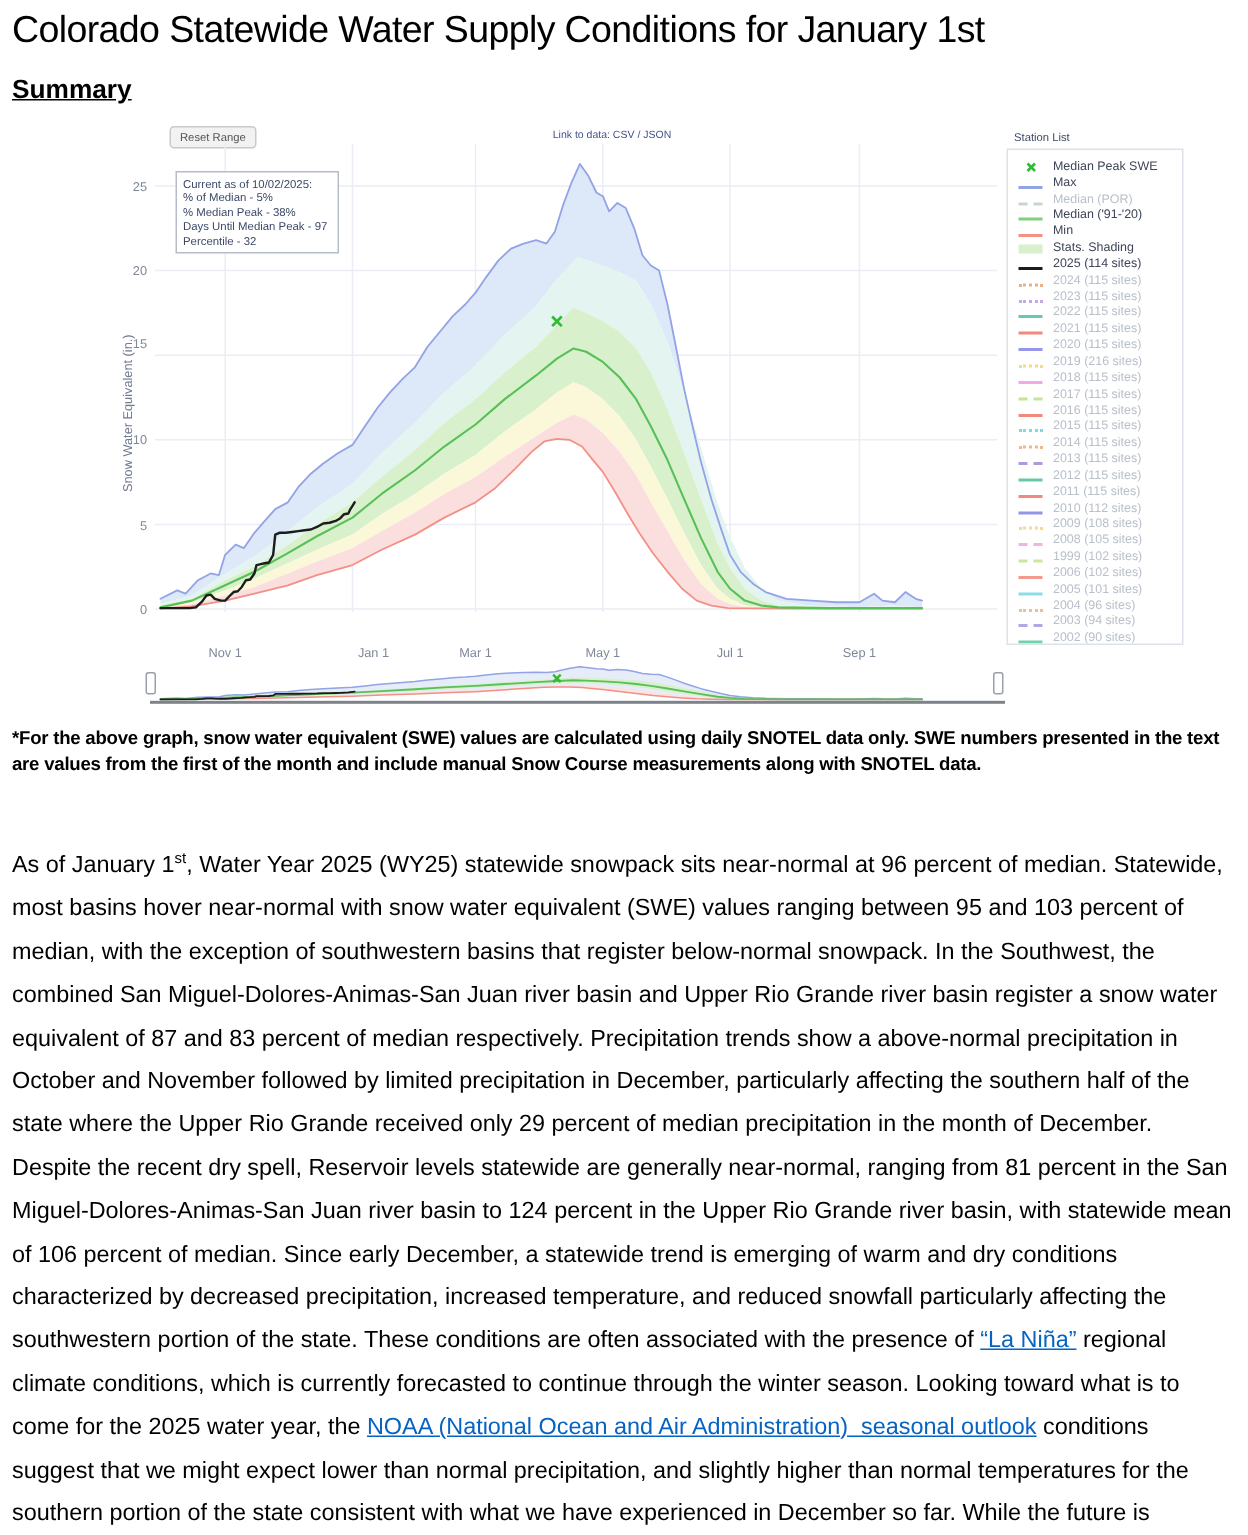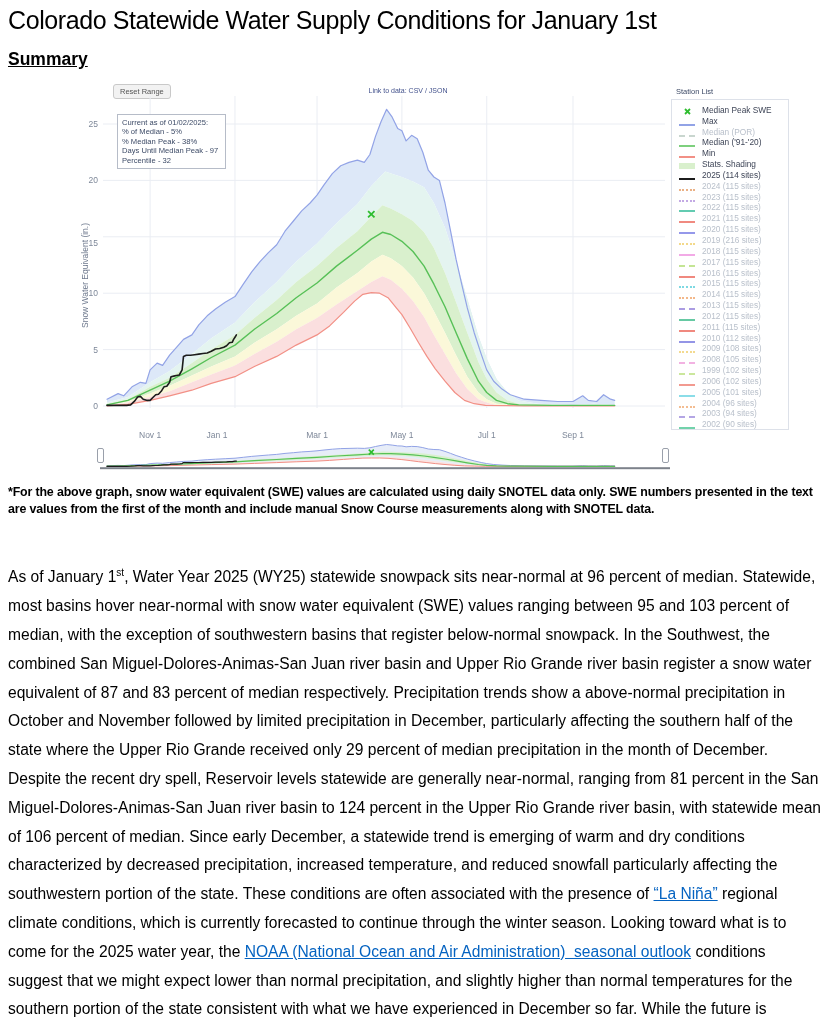--- a/index.html
+++ b/index.html
@@ -43,39 +43,39 @@
 
 <div class="page">
   <h1 class="doc-title">Colorado Statewide Water Supply Conditions for January 1st</h1>
   <h2 class="section-heading">Summary</h2>
 
   <div class="chart-widget">
     <button class="reset-btn">Reset Range</button>
     <div class="data-link">Link to data: CSV / JSON</div>
 
     <div class="chart-tooltip">
-      <div>Current as of 01/02/2025:</div>
+      <div>Current as of 10/02/2025:</div>
       <div>% of Median - 5%</div>
       <div>% Median Peak - 38%</div>
       <div>Days Until Median Peak - 97</div>
       <div>Percentile - 32</div>
     </div>
 
     <div class="y-axis-label">Snow Water Equivalent (in.)</div>
     <div id="ytick-container">
         <div class="tick-y" style="top: 317px;">0</div>
         <div class="tick-y" style="top: 260.6px;">5</div>
         <div class="tick-y" style="top: 204.2px;">10</div>
-        <div class="tick-y" style="top: 154px;">15</div>
+        <div class="tick-y" style="top: 140px;">15</div>
         <div class="tick-y" style="top: 91.4px;">20</div>
         <div class="tick-y" style="top: 35px;">25</div>
       </div>
     <div id="xtick-container">
         <div class="tick-x" style="left: 125.121px;">Nov 1</div>
-        <div class="tick-x" style="left: 192px;">Jan 1</div>
+        <div class="tick-x" style="left: 224px;">Jan 1</div>
         <div class="tick-x" style="left: 292.041px;">Mar 1</div>
         <div class="tick-x" style="left: 376.892px;">May 1</div>
         <div class="tick-x" style="left: 461.743px;">Jul 1</div>
         <div class="tick-x" style="left: 547.985px;">Sep 1</div>
       </div>
 
     <svg id="main-plot" width="565" height="318">
         <line x1="0" x2="562" y1="310" y2="310" stroke="#eaedf3" stroke-width="1"></line>
         <line x1="0" x2="562" y1="253.6" y2="253.6" stroke="#eaedf3" stroke-width="1"></line>
         <line x1="0" x2="562" y1="197.2" y2="197.2" stroke="#eaedf3" stroke-width="1"></line>

